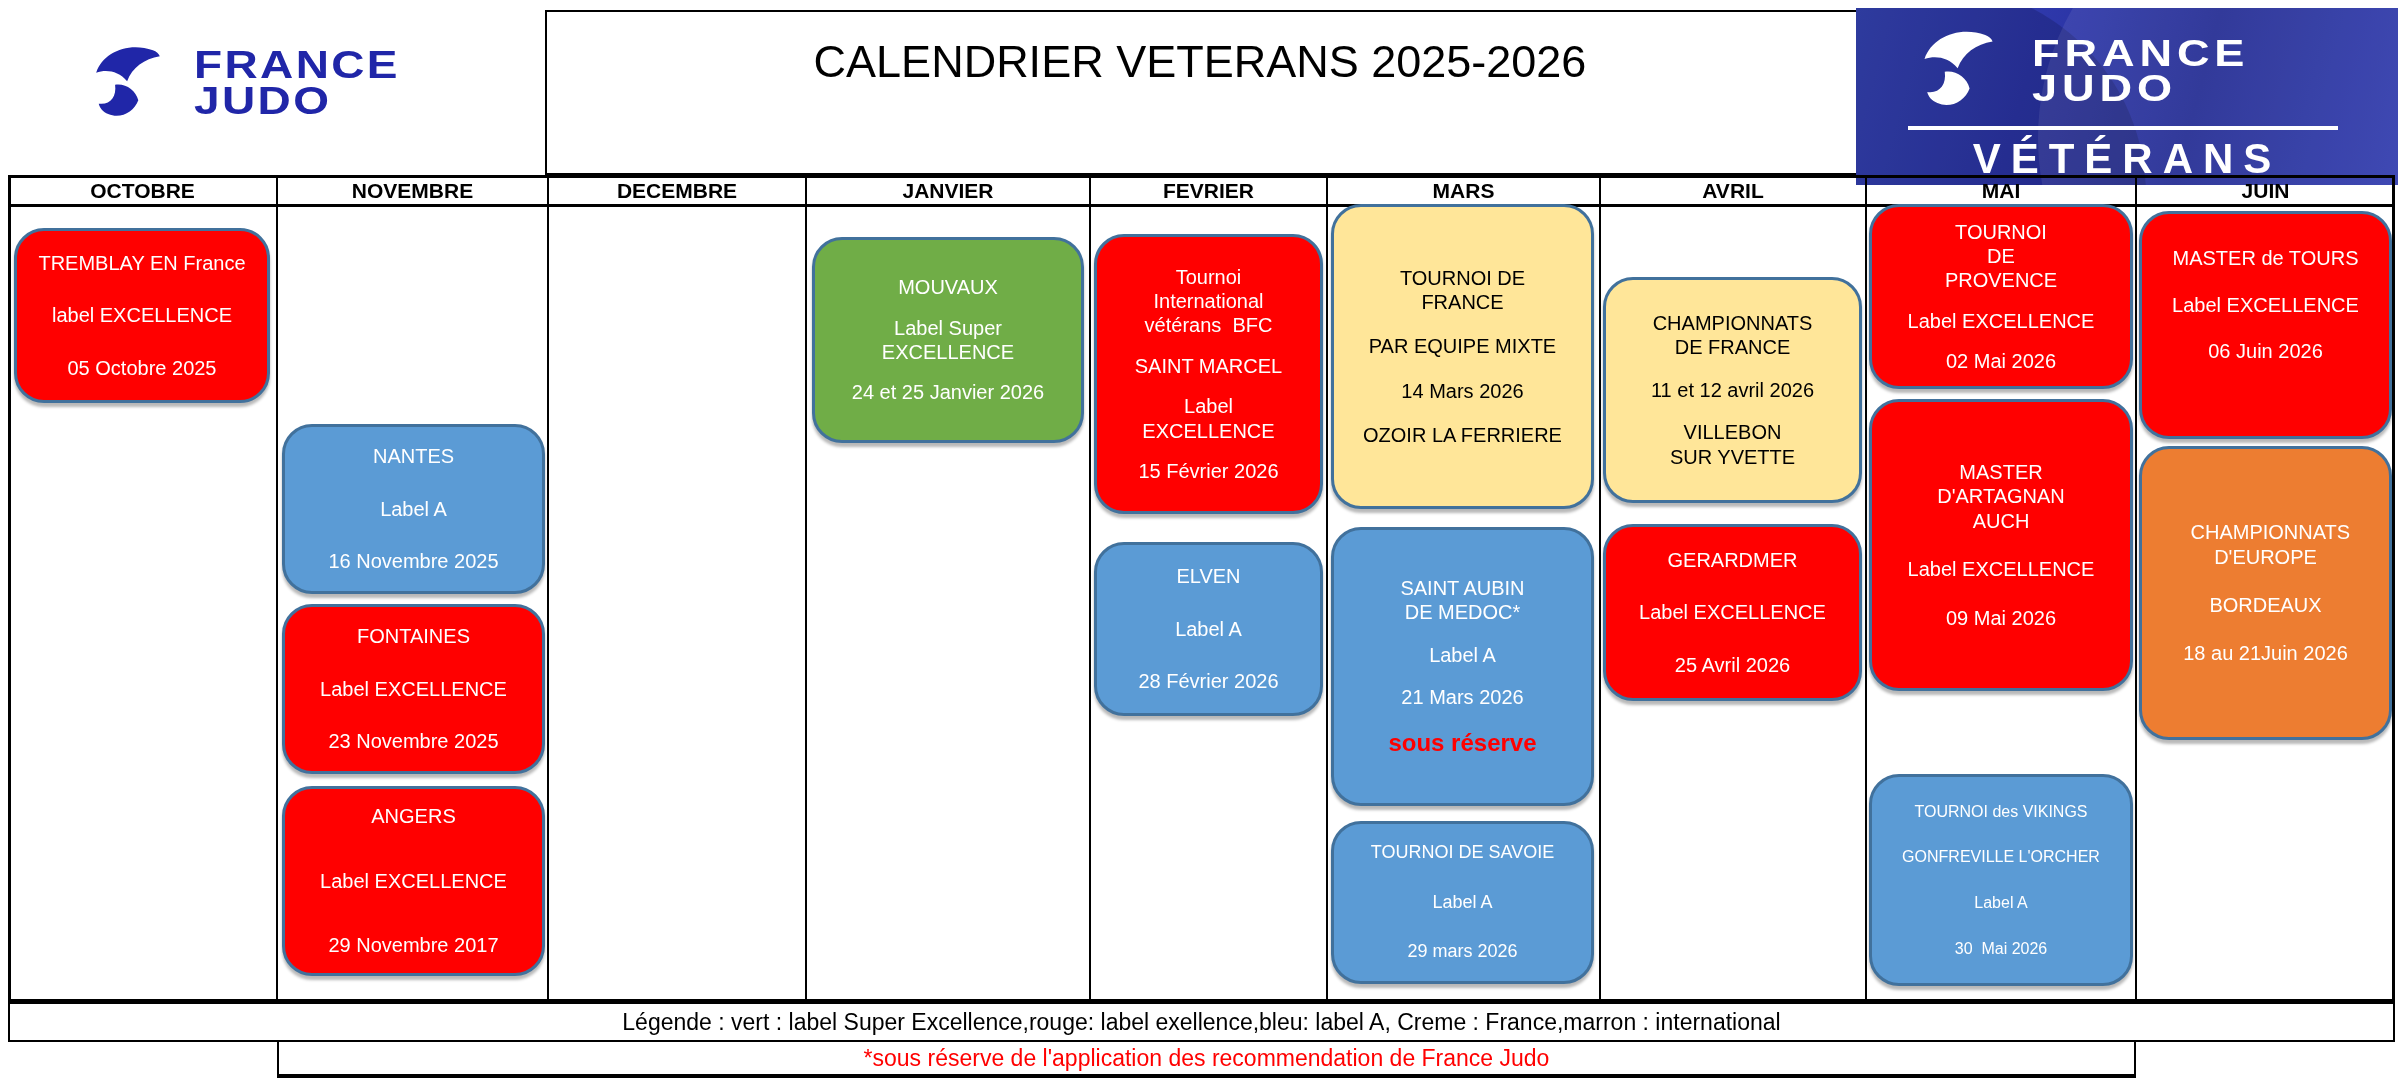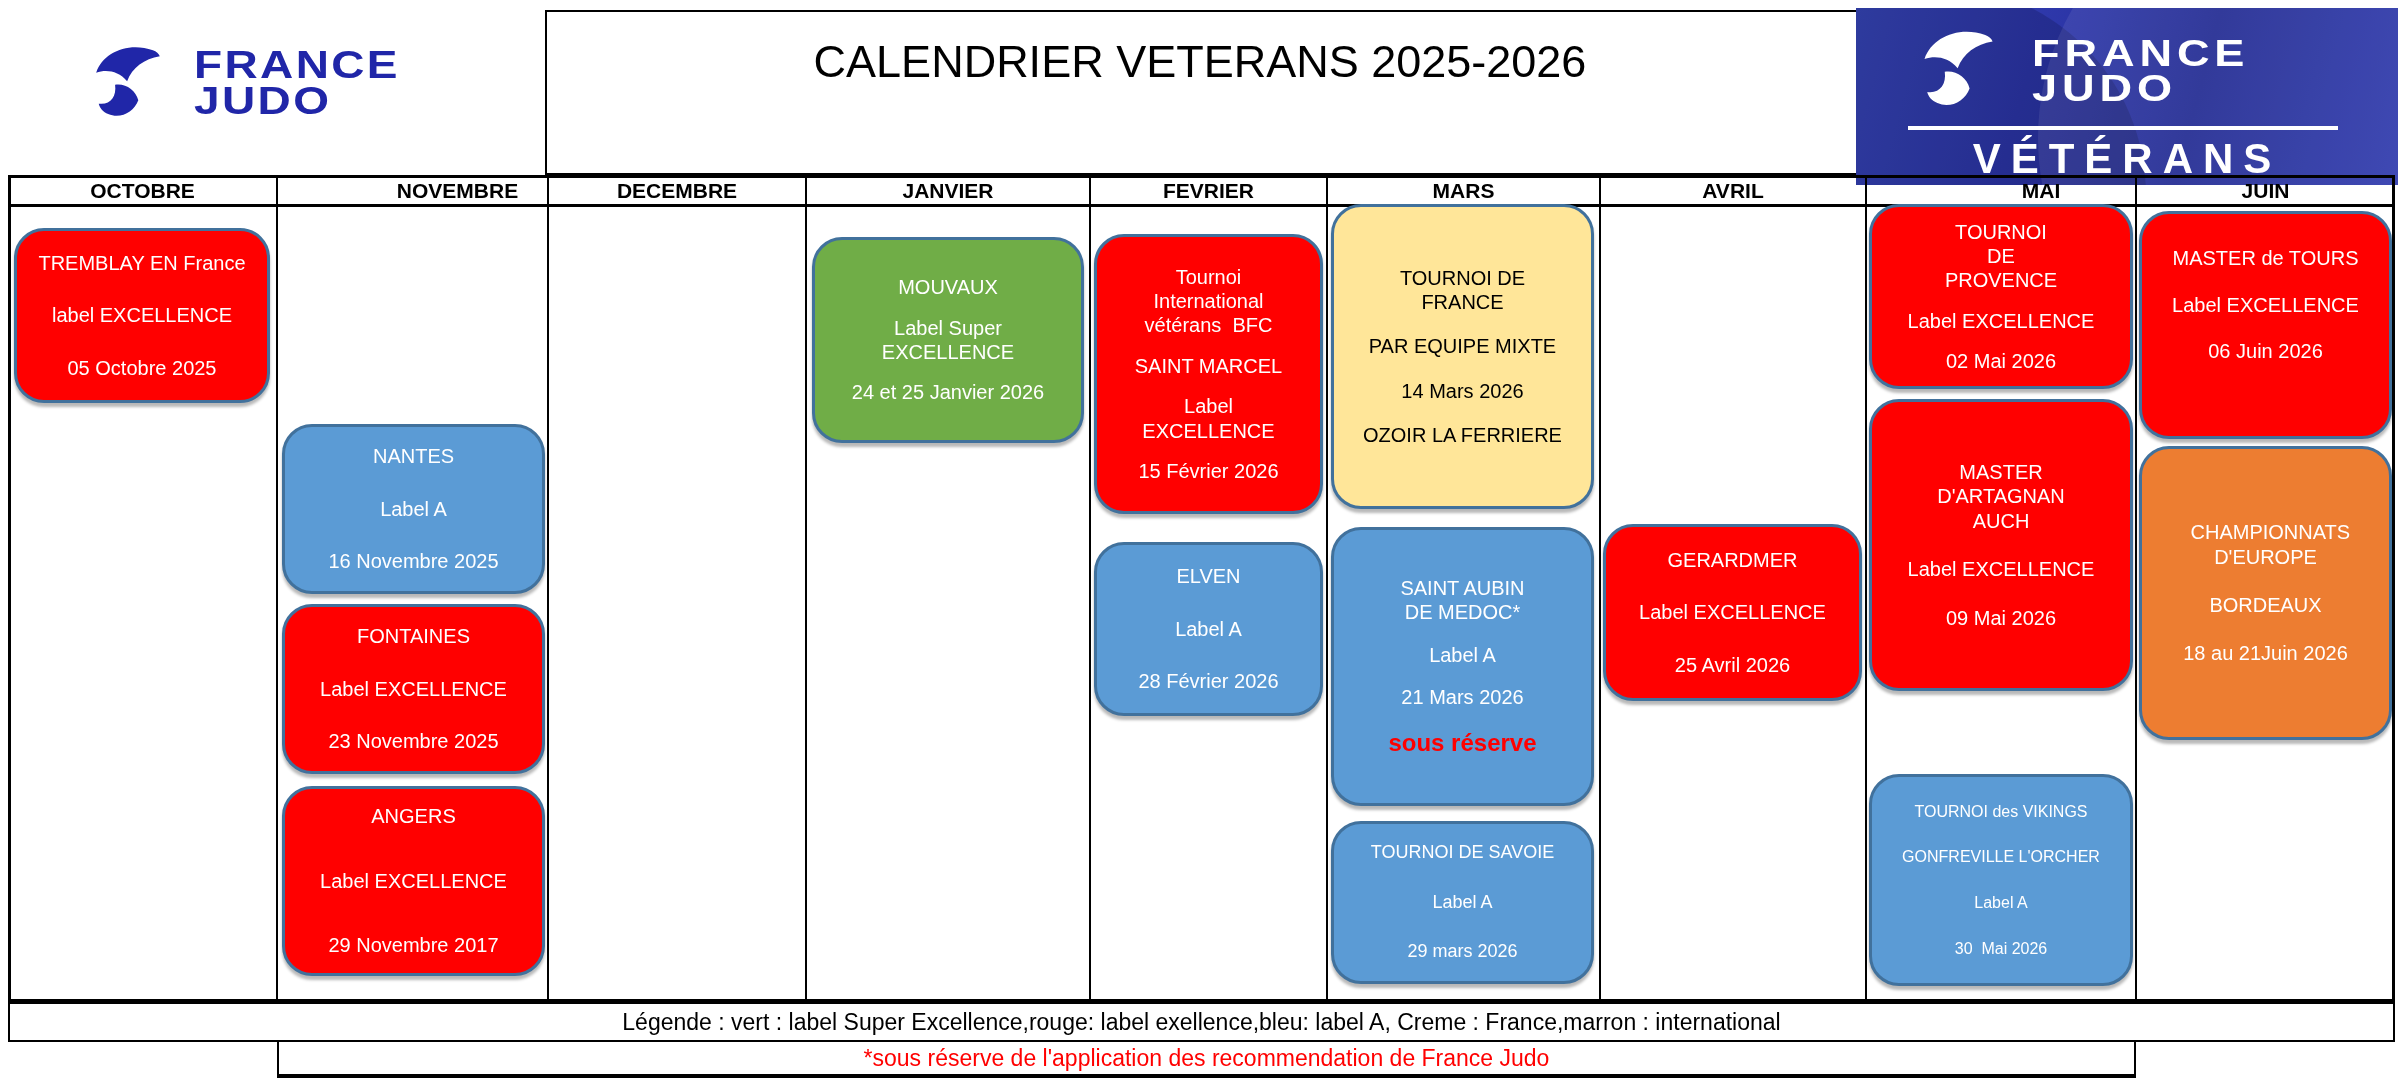--- a/index.html
+++ b/index.html
@@ -99,27 +99,27 @@
   <div class="header-row"></div>
 
   <div class="legend-bar">
     <span>Légende : vert : label Super Excellence,rouge: label exellence,bleu: label A, Creme : France,marron : international</span>
   </div>
   <div class="footnote-bar">
     <span>*sous réserve de l'application des recommendation de France Judo</span>
   </div>
 
 <div class="month-cell" style="left: 8px; width: 269px;">OCTOBRE</div>
-    <div class="month-cell" style="left: 277px; width: 271px; margin-left: 45px;">NOVEMBRE</div>
+    <div class="month-cell" style="left: 277px; width: 271px;">NOVEMBRE</div>
     <div class="month-cell" style="left: 548px; width: 258px;">DECEMBRE</div>
     <div class="month-cell" style="left: 806px; width: 284px;">JANVIER</div>
     <div class="month-cell" style="left: 1090px; width: 237px;">FEVRIER</div>
     <div class="month-cell" style="left: 1327px; width: 273px;">MARS</div>
     <div class="month-cell" style="left: 1600px; width: 266px;">AVRIL</div>
-    <div class="month-cell" style="left: 1866px; width: 270px; padding-left: 40px;">MAI</div>
+    <div class="month-cell" style="left: 1866px; width: 270px;">MAI</div>
     <div class="month-cell" style="left: 2136px; width: 259px;">JUIN</div>
     <div class="vsep" style="left: 276px;"></div>
     <div class="vsep" style="left: 547px;"></div>
     <div class="vsep" style="left: 805px;"></div>
     <div class="vsep" style="left: 1089px;"></div>
     <div class="vsep" style="left: 1326px;"></div>
     <div class="vsep" style="left: 1599px;"></div>
     <div class="vsep" style="left: 1865px;"></div>
     <div class="vsep" style="left: 2135px;"></div>
     <div class="event red" style="left: 14px; top: 228px; width: 256px; height: 175px; row-gap: 28px;">
@@ -168,20 +168,25 @@
       <div class="line" style="max-width: 150px;">SAINT AUBIN DE MEDOC*</div>
       <div class="line">Label A</div>
       <div class="line">21 Mars 2026</div>
       <div class="line alert">sous réserve</div>
     </div>
     <div class="event blue" style="left: 1331px; top: 821px; width: 263px; height: 163px; font-size: 18px; row-gap: 28px;">
       <div class="line">TOURNOI DE SAVOIE</div>
       <div class="line">Label A</div>
       <div class="line">29 mars 2026</div>
     </div>
+    <div class="event cream" style="left: 1603px; top: 277px; width: 259px; height: 226px; row-gap: 18px;">
+      <div class="line" style="max-width: 170px;">CHAMPIONNATS DE FRANCE</div>
+      <div class="line">11 et 12 avril 2026</div>
+      <div class="line" style="max-width: 140px;">VILLEBON SUR YVETTE</div>
+    </div>
     <div class="event red" style="left: 1603px; top: 524px; width: 259px; height: 177px; row-gap: 28px;">
       <div class="line">GERARDMER</div>
       <div class="line">Label EXCELLENCE</div>
       <div class="line">25 Avril 2026</div>
     </div>
     <div class="event red" style="left: 1869px; top: 204px; width: 264px; height: 185px; row-gap: 16px;">
       <div class="line" style="max-width: 115px;">TOURNOI DE PROVENCE</div>
       <div class="line">Label EXCELLENCE</div>
       <div class="line">02 Mai 2026</div>
     </div>

